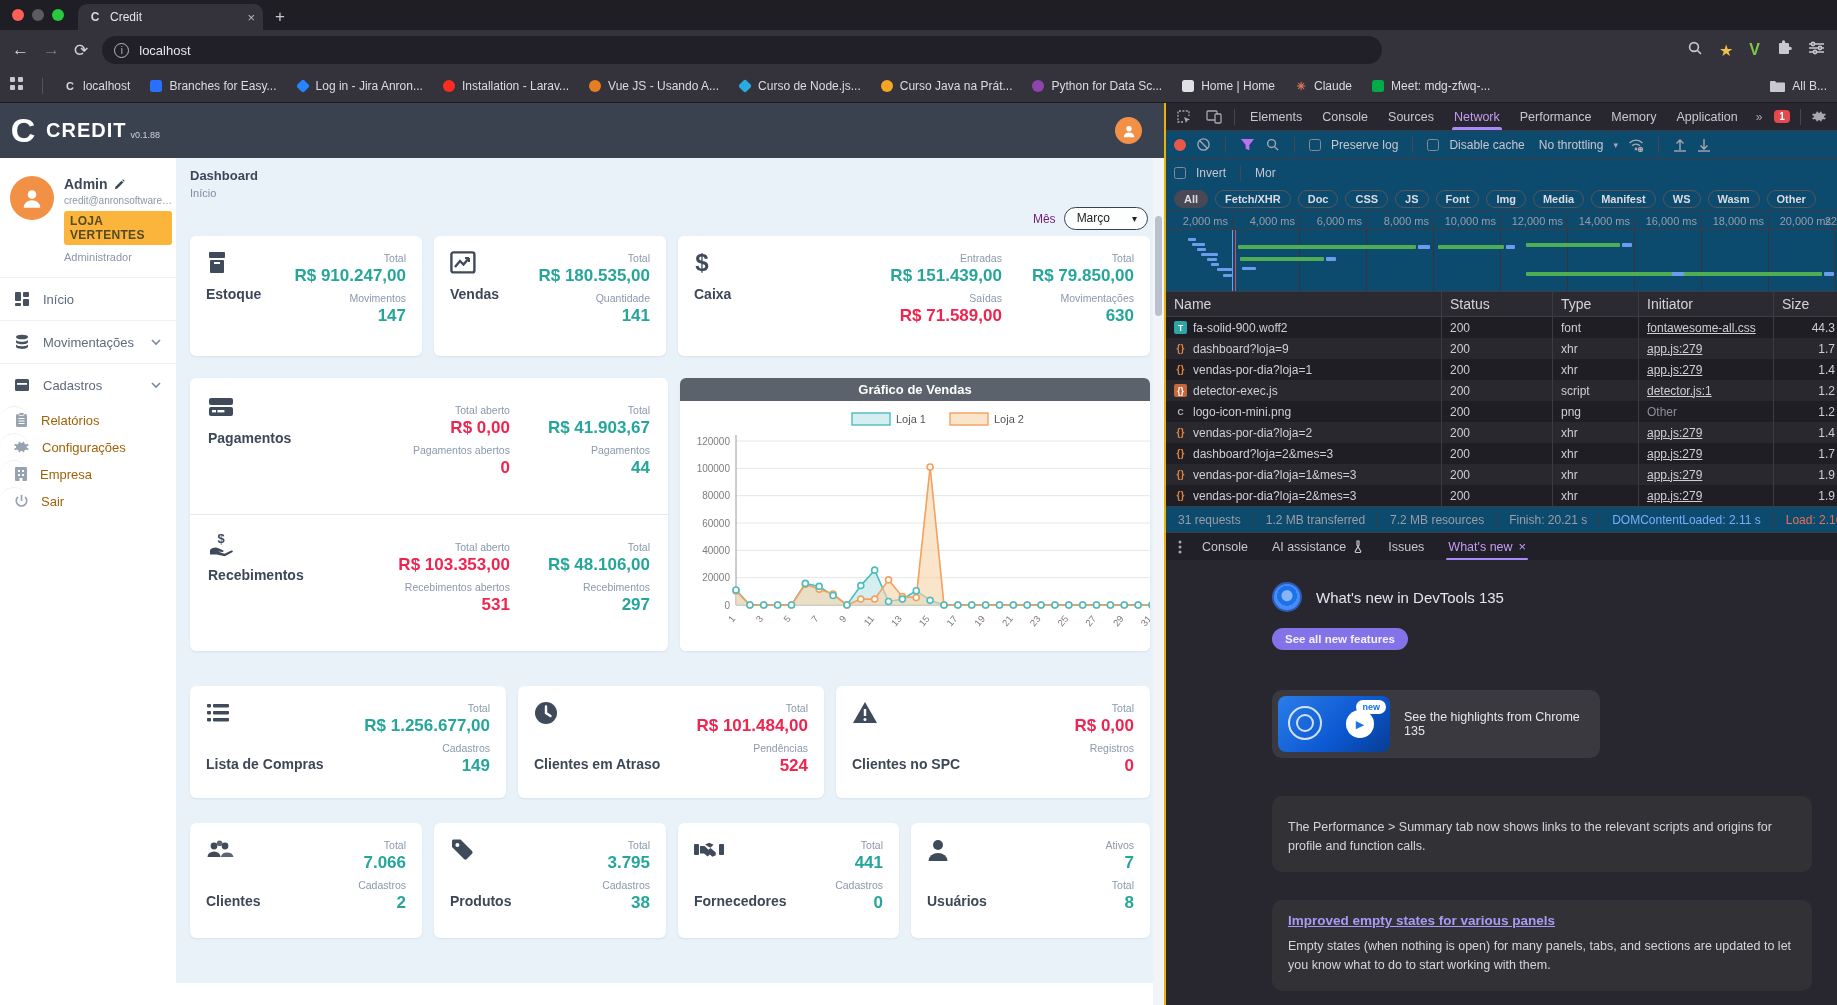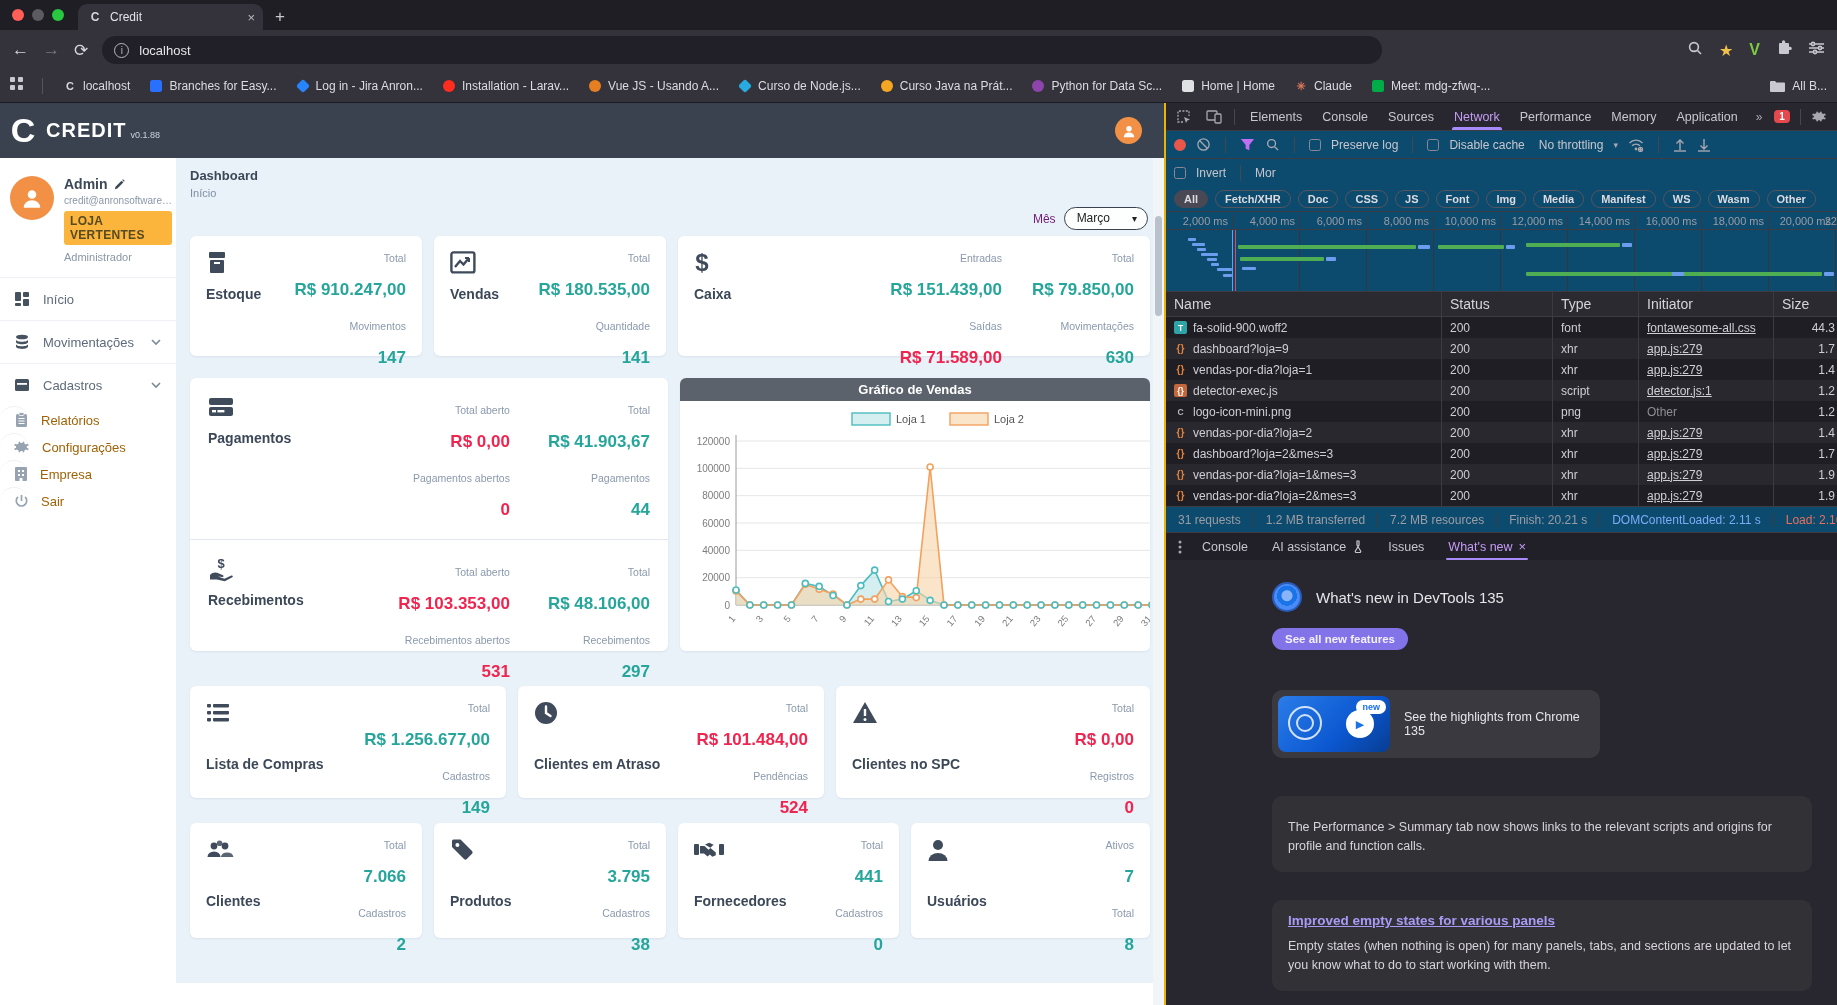--- a/index.html
+++ b/index.html
@@ -64,21 +64,21 @@
   #month-row { display:flex; justify-content:flex-end; align-items:center; gap:8px; margin:8px 2px 6px 0; }
   #month-label { font-size:12px; color:#701a75; }
   #month-select { border:1.6px solid #39424e; border-radius:12px; background:#fdfefe; padding:3px 10px 4px 12px; font-size:12px; color:#222; display:flex; gap:22px; align-items:center; }
   .cards-row { display:flex; gap:12px; }
   .card { background:#fff; border-radius:6px; box-shadow:0 1px 2px rgba(40,60,90,.08); }
   .stat-card { display:flex; padding:14px 16px; }
   .sc-left { display:flex; flex-direction:column; flex:1; min-width:0; }
   .sc-icon { color:#3f4a5a; height:26px; display:flex; align-items:center; }
   .sc-title { margin-top:10px; font-size:14px; font-weight:bold; color:#3c4858; line-height:1.25; }
   .sc-stats { display:flex; gap:30px; padding-top:2px; }
-  .stat-col { display:flex; flex-direction:column; align-items:flex-end; gap:16px; }
+  .stat-col { display:flex; flex-direction:column; align-items:flex-end; gap:2px; }
   .stat-label { font-size:10.5px; color:#8a99ad; }
   .stat-value { font-size:17px; font-weight:bold; line-height:1.15; margin-bottom:4px; }
   .stat-value.green { color:#26a69a; }
   .stat-value.red { color:#f0254f; }
   #row1 { margin-top:2px; height:120px; }
   #row1 .card:nth-child(1), #row1 .card:nth-child(2) { width:232px; }
   #row1 .card:nth-child(3) { flex:1; }
   #row2 { margin-top:22px; height:273px; }
   #finance-card { width:478px; display:flex; flex-direction:column; }
   .fin-half { flex:1; display:flex; padding:16px 18px; }

